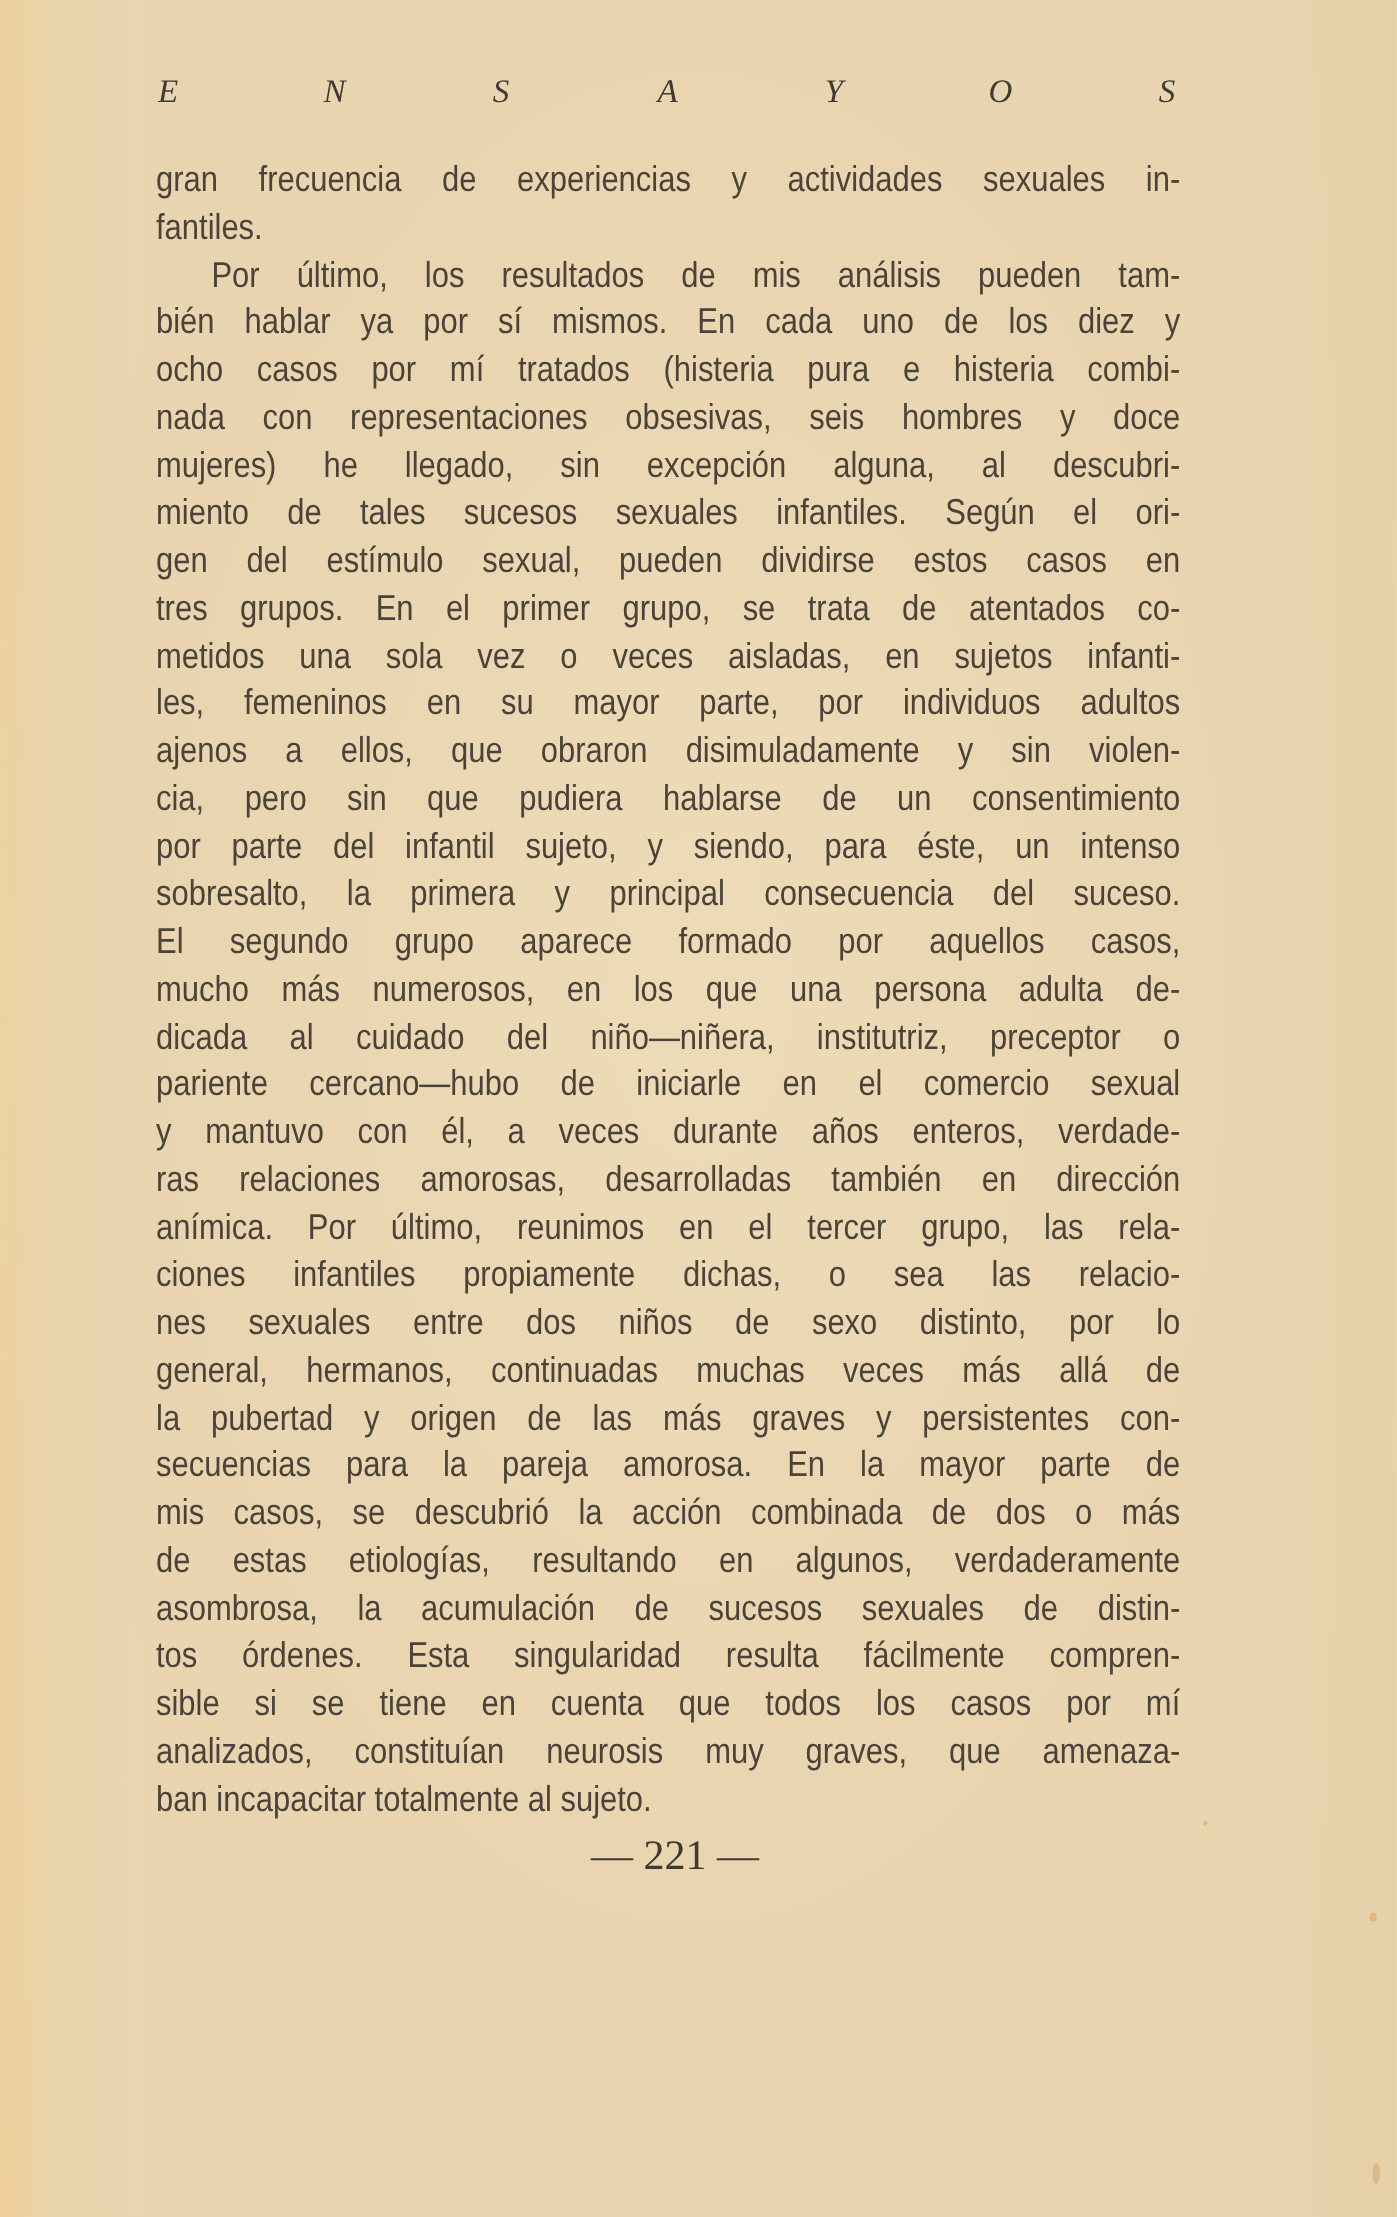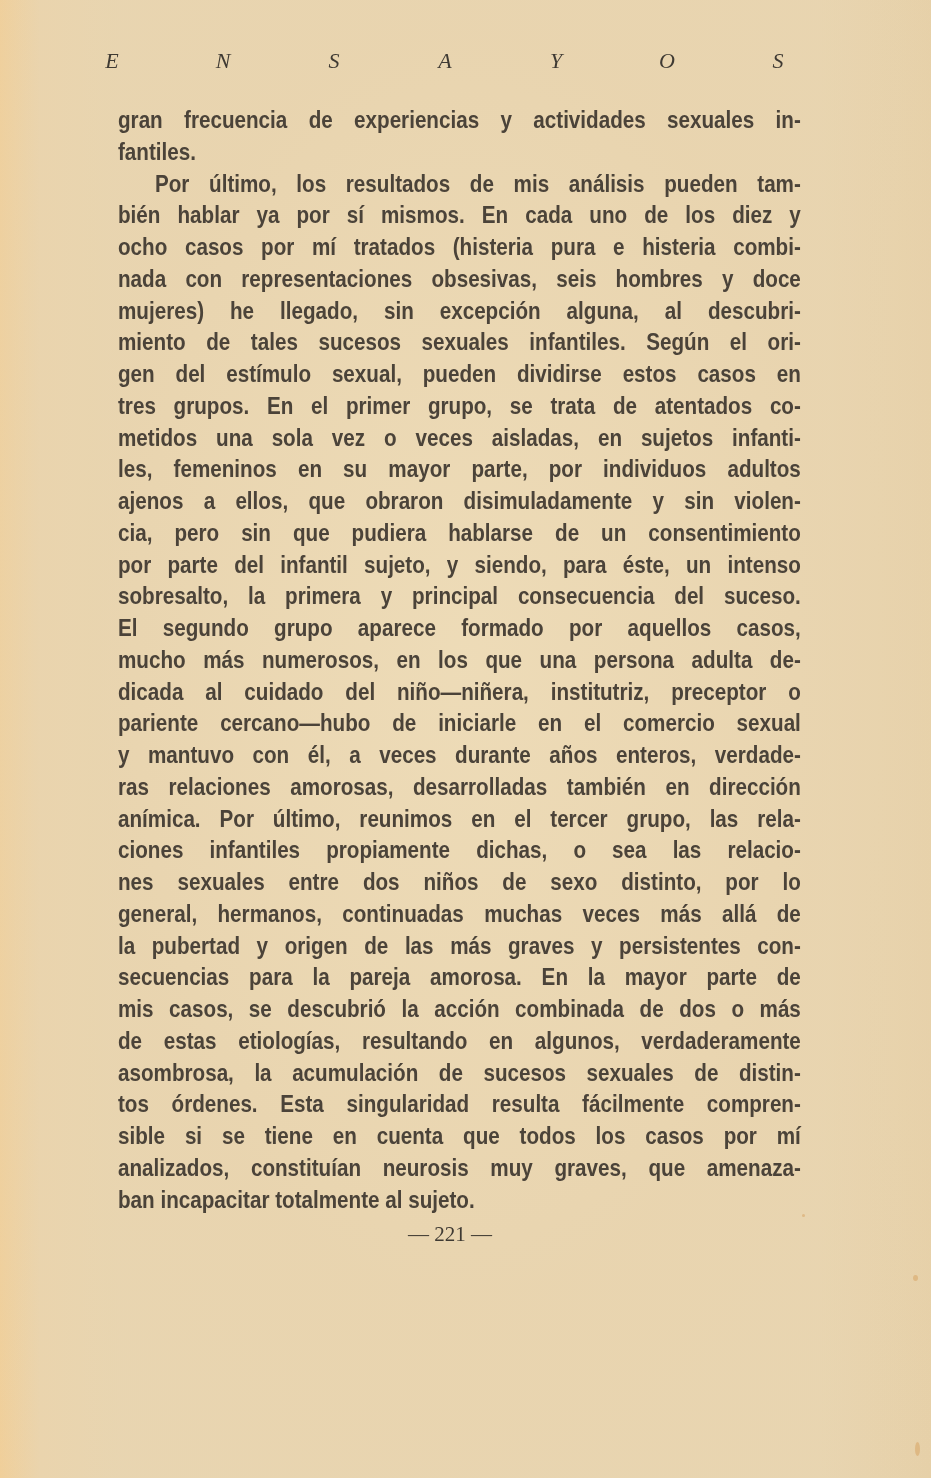--- a/index.html
+++ b/index.html
@@ -36,23 +36,22 @@
       letter-spacing: 0;
     }
     .running-head span {
       display: inline-block;
       width: 24px;
       text-align: center;
     }
     .body-text {
       position: absolute;
       top: 104px;
-      left: 118px;
+      left: 104px;
       width: 683px;
-      font-weight: bold;
     }
     .line {
       display: block;
       height: 31.75px;
       line-height: 31.75px;
       font-size: 24px;
       white-space: nowrap;
       text-align: justify;
       text-align-last: justify;
       transform: scaleX(0.86);
@@ -67,21 +66,21 @@
       padding-left: 43px;
       box-sizing: border-box;
     }
     .folio {
       position: absolute;
       top: 1222px;
       left: 0;
       width: 900px;
       text-align: center;
       font-family: "Liberation Serif", serif;
-      font-size: 21px;
+      font-size: 28px;
       color: #3f3a33;
     }
     .speck {
       position: absolute;
       border-radius: 50%;
       background: #d9a96a;
       opacity: 0.6;
     }
   </style>
 </head>

